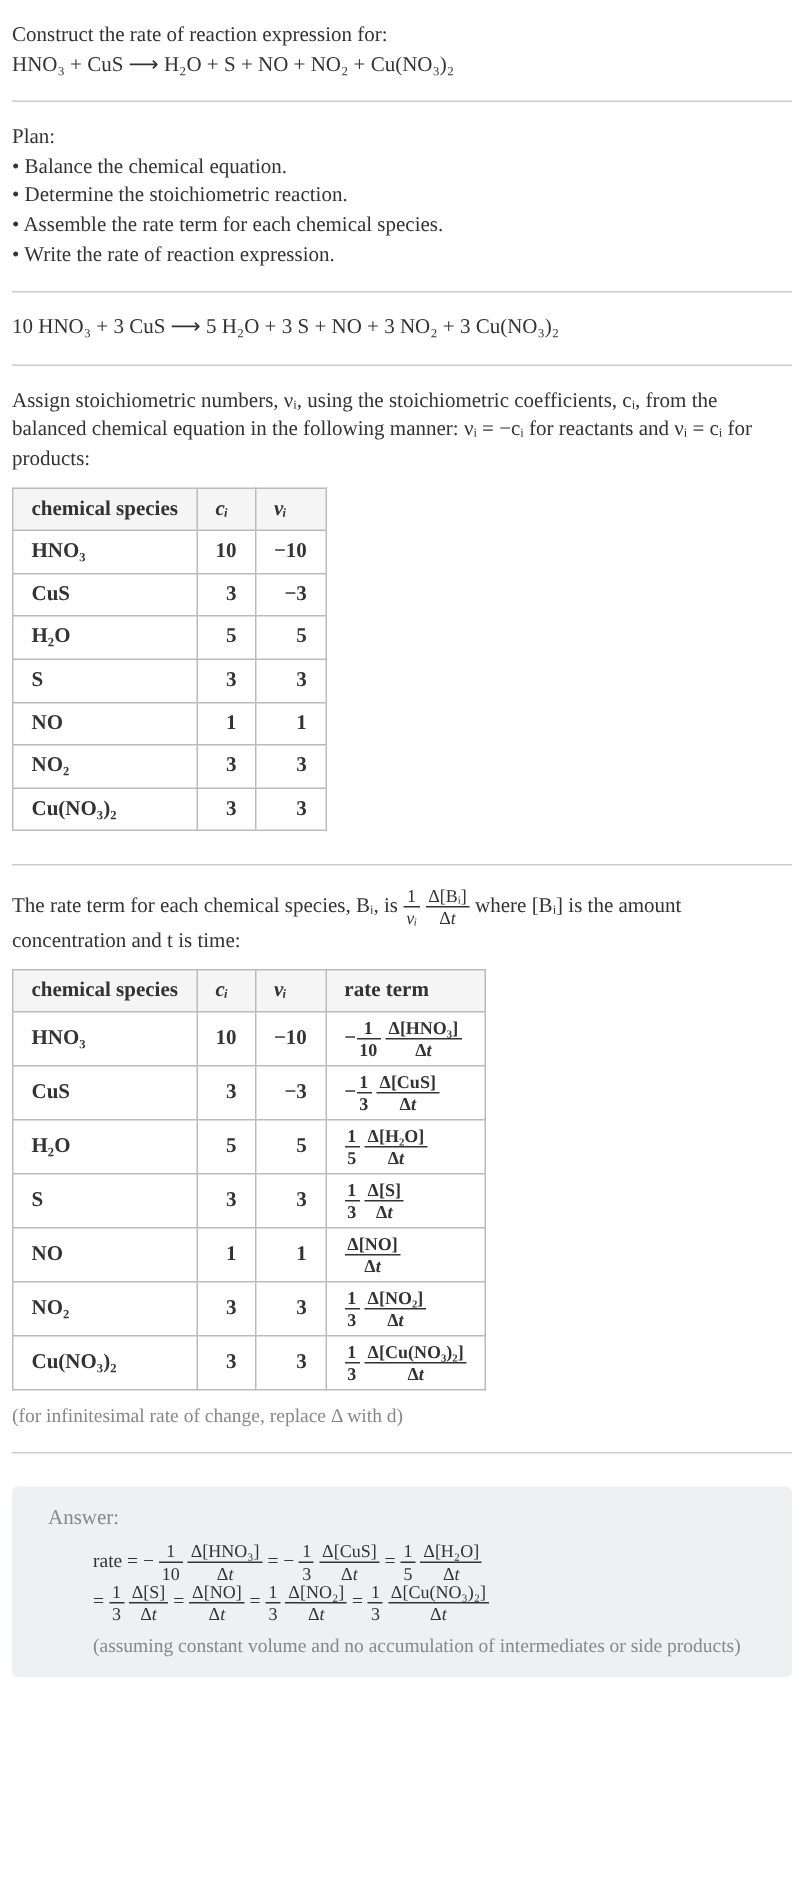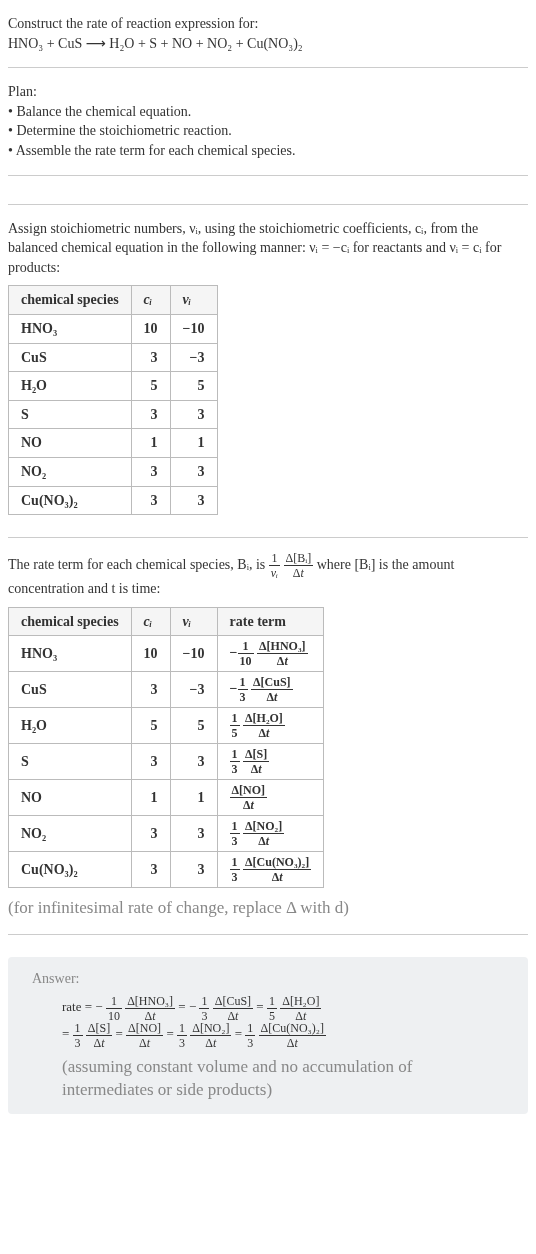--- a/index.html
+++ b/index.html
@@ -45,21 +45,21 @@
       margin-top: 8px;
     }
     .answer-title {
       color: #888;
       margin-bottom: 6px;
     }
     .indent {
       padding-left: 30px;
     }
     .small-note {
-      font-size: 17px;
+      font-size: 13px;
       color: #888;
     }
     .frac {
       display: inline-block;
       vertical-align: middle;
       text-align: center;
       font-size: 12px;
       line-height: 1;
     }
     .frac .top {
@@ -82,24 +82,26 @@
   <div>Construct the rate of reaction expression for:</div>
   <div>HNO₃ + CuS ⟶ H₂O + S + NO + NO₂ + Cu(NO₃)₂</div>
 </div>
 <hr>
 
 <div class="section">
   <div>Plan:</div>
   <div>• Balance the chemical equation.</div>
   <div>• Determine the stoichiometric reaction.</div>
   <div>• Assemble the rate term for each chemical species.</div>
-</div>
-<hr>
-
-<div class="section">
+  <div>• Write the rate of reaction expression.</div>
+</div>
+<hr>
+
+<div class="section">
+  <div>10 HNO₃ + 3 CuS ⟶ 5 H₂O + 3 S + NO + 3 NO₂ + 3 Cu(NO₃)₂</div>
 </div>
 <hr>
 
 <div class="section">
   <div>Assign stoichiometric numbers, νᵢ, using the stoichiometric coefficients, cᵢ, from the balanced chemical equation in the following manner: νᵢ = −cᵢ for reactants and νᵢ = cᵢ for products:</div>
   <table>
     <tbody>
         <tr>
       <th>chemical species</th>
       <th class="italic">cᵢ</th>

